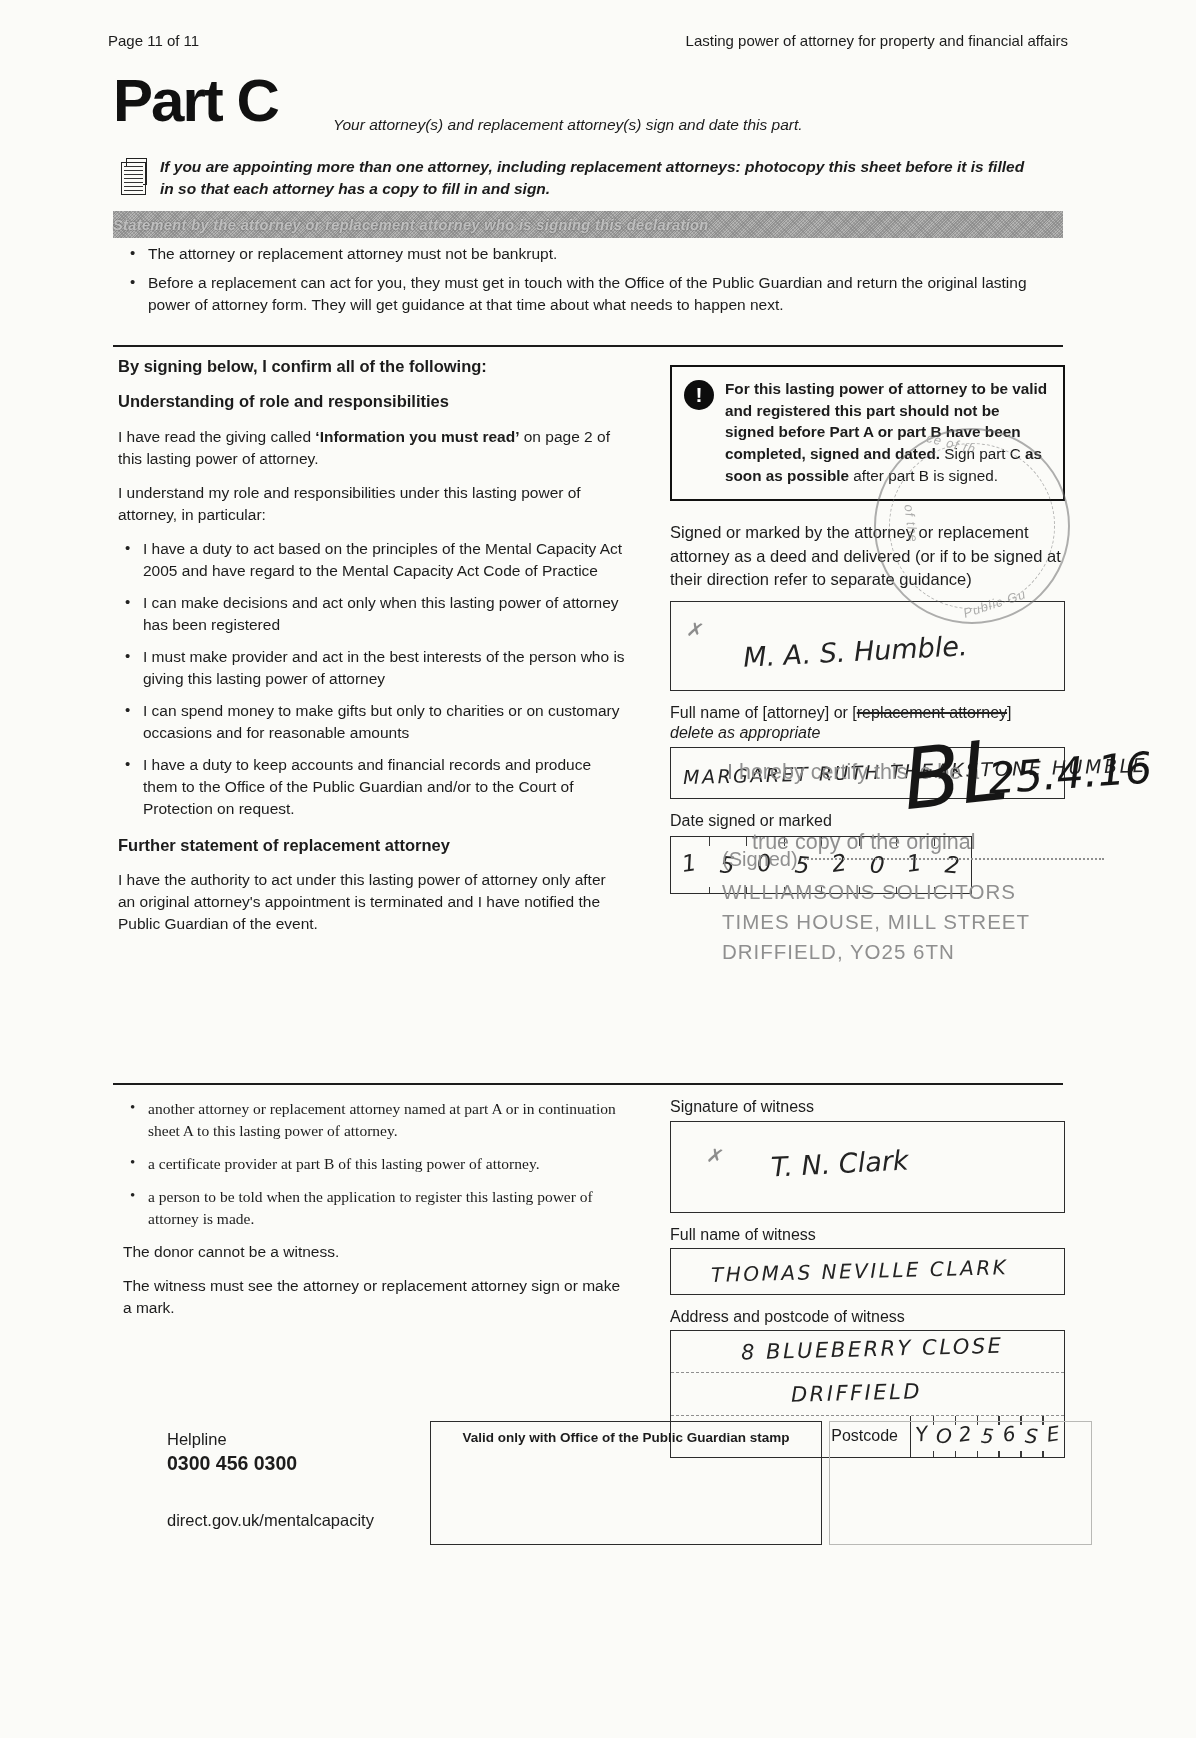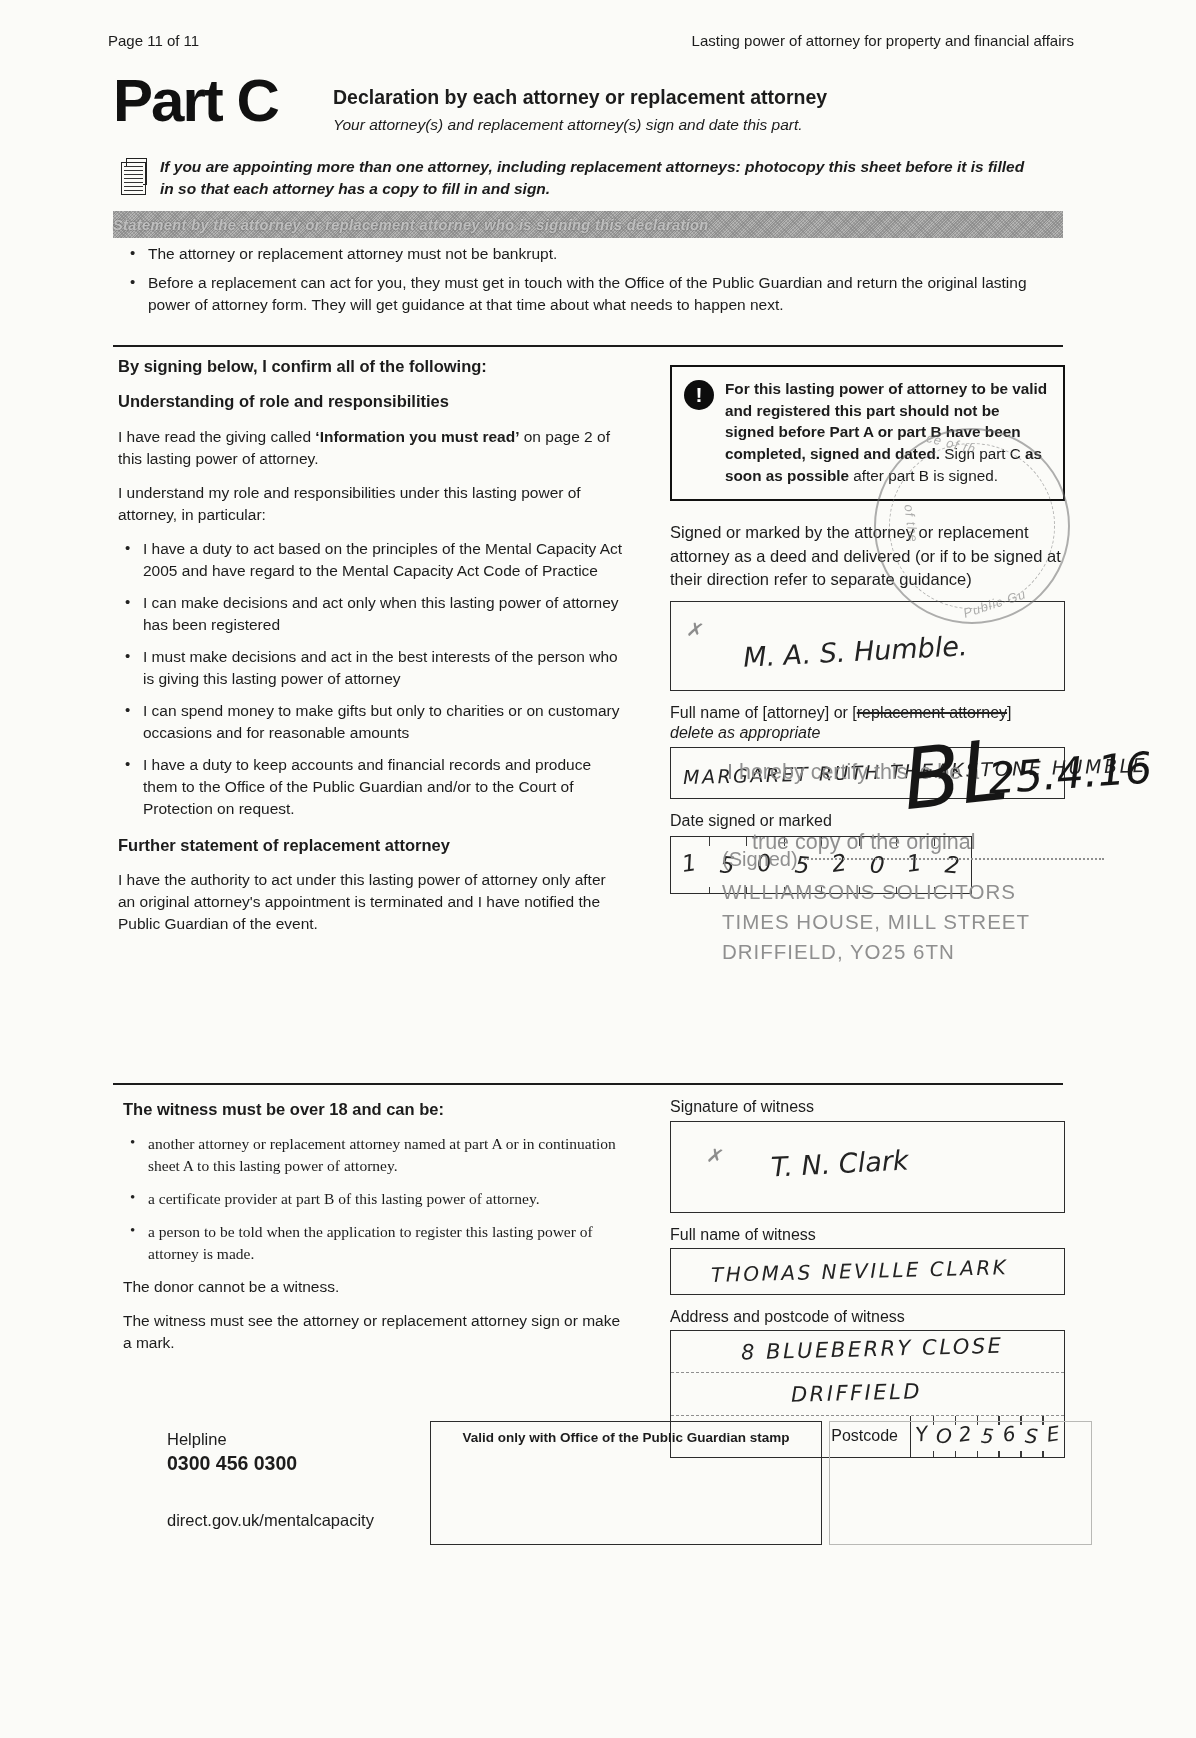--- a/index.html
+++ b/index.html
@@ -9,21 +9,21 @@
     font-family:"Liberation Sans", sans-serif; color:#1c1c1c;
     -webkit-font-smoothing:antialiased;
   }
   .abs{position:absolute;}
   .body-text{font-size:15.5px; line-height:1.42;}
   .bold{font-weight:bold;}
   .italic{font-style:italic;}
 
   
   .hdr-left{left:108px; top:32px; font-size:15px;}
-  .hdr-right{right:122px; top:32px; font-size:15px;}
+  .hdr-right{right:128px; top:32px; font-size:15px;}
 
   
   .partc-label{left:113px; top:66px; font-size:60px; font-weight:bold; letter-spacing:-2px; color:#111;}
   .partc-title{left:333px; top:86px; font-size:19.5px; font-weight:bold;}
   .partc-sub{left:333px; top:116px; font-size:15.5px; font-style:italic;}
 
   
   .note{left:121px; top:156px; width:920px; display:flex; gap:13px;}
   .copy-icon{position:relative; width:26px; height:32px; flex:0 0 26px; margin-top:2px;}
   .copy-icon .sheet{position:absolute; width:19px; height:25px; border:1.6px solid #222; background:#fbfbf8;}
@@ -143,21 +143,20 @@
 </style>
 </head>
 <body>
 
 <div class="page">
 
   <div class="abs hdr-left">Page 11 of 11</div>
   <div class="abs hdr-right">Lasting power of attorney for property and financial affairs</div>
 
   <div class="abs partc-label">Part C</div>
-  <div class="abs partc-title">Declaration by each attorney or replacement attorney</div>
   <div class="abs partc-sub">Your attorney(s) and replacement attorney(s) sign and date this part.</div>
 
   <div class="abs note">
     <span class="copy-icon">
       <span class="sheet s1"></span>
         <span class="sheet s2"></span>
     </span>
     <span class="note-text">If you are appointing more than one attorney, including replacement attorneys: photocopy this sheet before it is filled in so that each attorney has a copy to fill in and sign.</span>
   </div>
 
@@ -173,21 +172,21 @@
   <div class="abs rule hr1"></div>
 
   <div class="abs leftcol body-text">
     <p class="h-sec">By signing below, I confirm all of the following:</p>
     <p class="h-sec">Understanding of role and responsibilities</p>
     <p class="para"><span>I have read the giving called </span><span class="bold">‘Information you must read’</span><span> on page 2 of this lasting power of attorney.</span></p>
     <p class="para">I understand my role and responsibilities under this lasting power of attorney, in particular:</p>
     <ul class="blist">
       <li>I have a duty to act based on the principles of the Mental Capacity Act 2005 and have regard to the Mental Capacity Act Code of Practice</li>
       <li>I can make decisions and act only when this lasting power of attorney has been registered</li>
-      <li>I must make decisions and act in the best interests of the person who is giving this lasting power of attorney</li>
+      <li>I must make provider and act in the best interests of the person who is giving this lasting power of attorney</li>
       <li>I can spend money to make gifts but only to charities or on customary occasions and for reasonable amounts</li>
       <li>I have a duty to keep accounts and financial records and produce them to the Office of the Public Guardian and/or to the Court of Protection on request.</li>
     </ul>
     <p class="h-sec" style="margin-top:14px;">Further statement of replacement attorney</p>
     <p class="para">I have the authority to act under this lasting power of attorney only after an original attorney's appointment is terminated and I have notified the Public Guardian of the event.</p>
   </div>
 
   <div class="abs rightcol">
 
     <div class="warnbox">
@@ -251,21 +250,20 @@
   <div class="abs certify ct-signed"><span>(Signed)</span><span class="ct-dots"></span></div>
   <div class="abs ct-initials">BL</div>
   <div class="abs ct-date">25.4.16</div>
   <div class="abs certify ct-firm">WILLIAMSONS SOLICITORS</div>
   <div class="abs certify ct-a1">TIMES HOUSE, MILL STREET</div>
   <div class="abs certify ct-a2">DRIFFIELD, YO25 6TN</div>
 
   <div class="abs rule hr2"></div>
 
   <div class="abs wleft body-text">
-    <p class="h-sec">The witness must be over 18 and can be:</p>
     <ul class="blist">
       <li>another attorney or replacement attorney named at part A or in continuation sheet A to this lasting power of attorney.</li>
       <li>a certificate provider at part B of this lasting power of attorney.</li>
       <li>a person to be told when the application to register this lasting power of attorney is made.</li>
     </ul>
     <p class="para" style="margin-top:6px;">The donor cannot be a witness.</p>
     <p class="para">The witness must see the attorney or replacement attorney sign or make a mark.</p>
   </div>
 
   <div class="abs wright">

